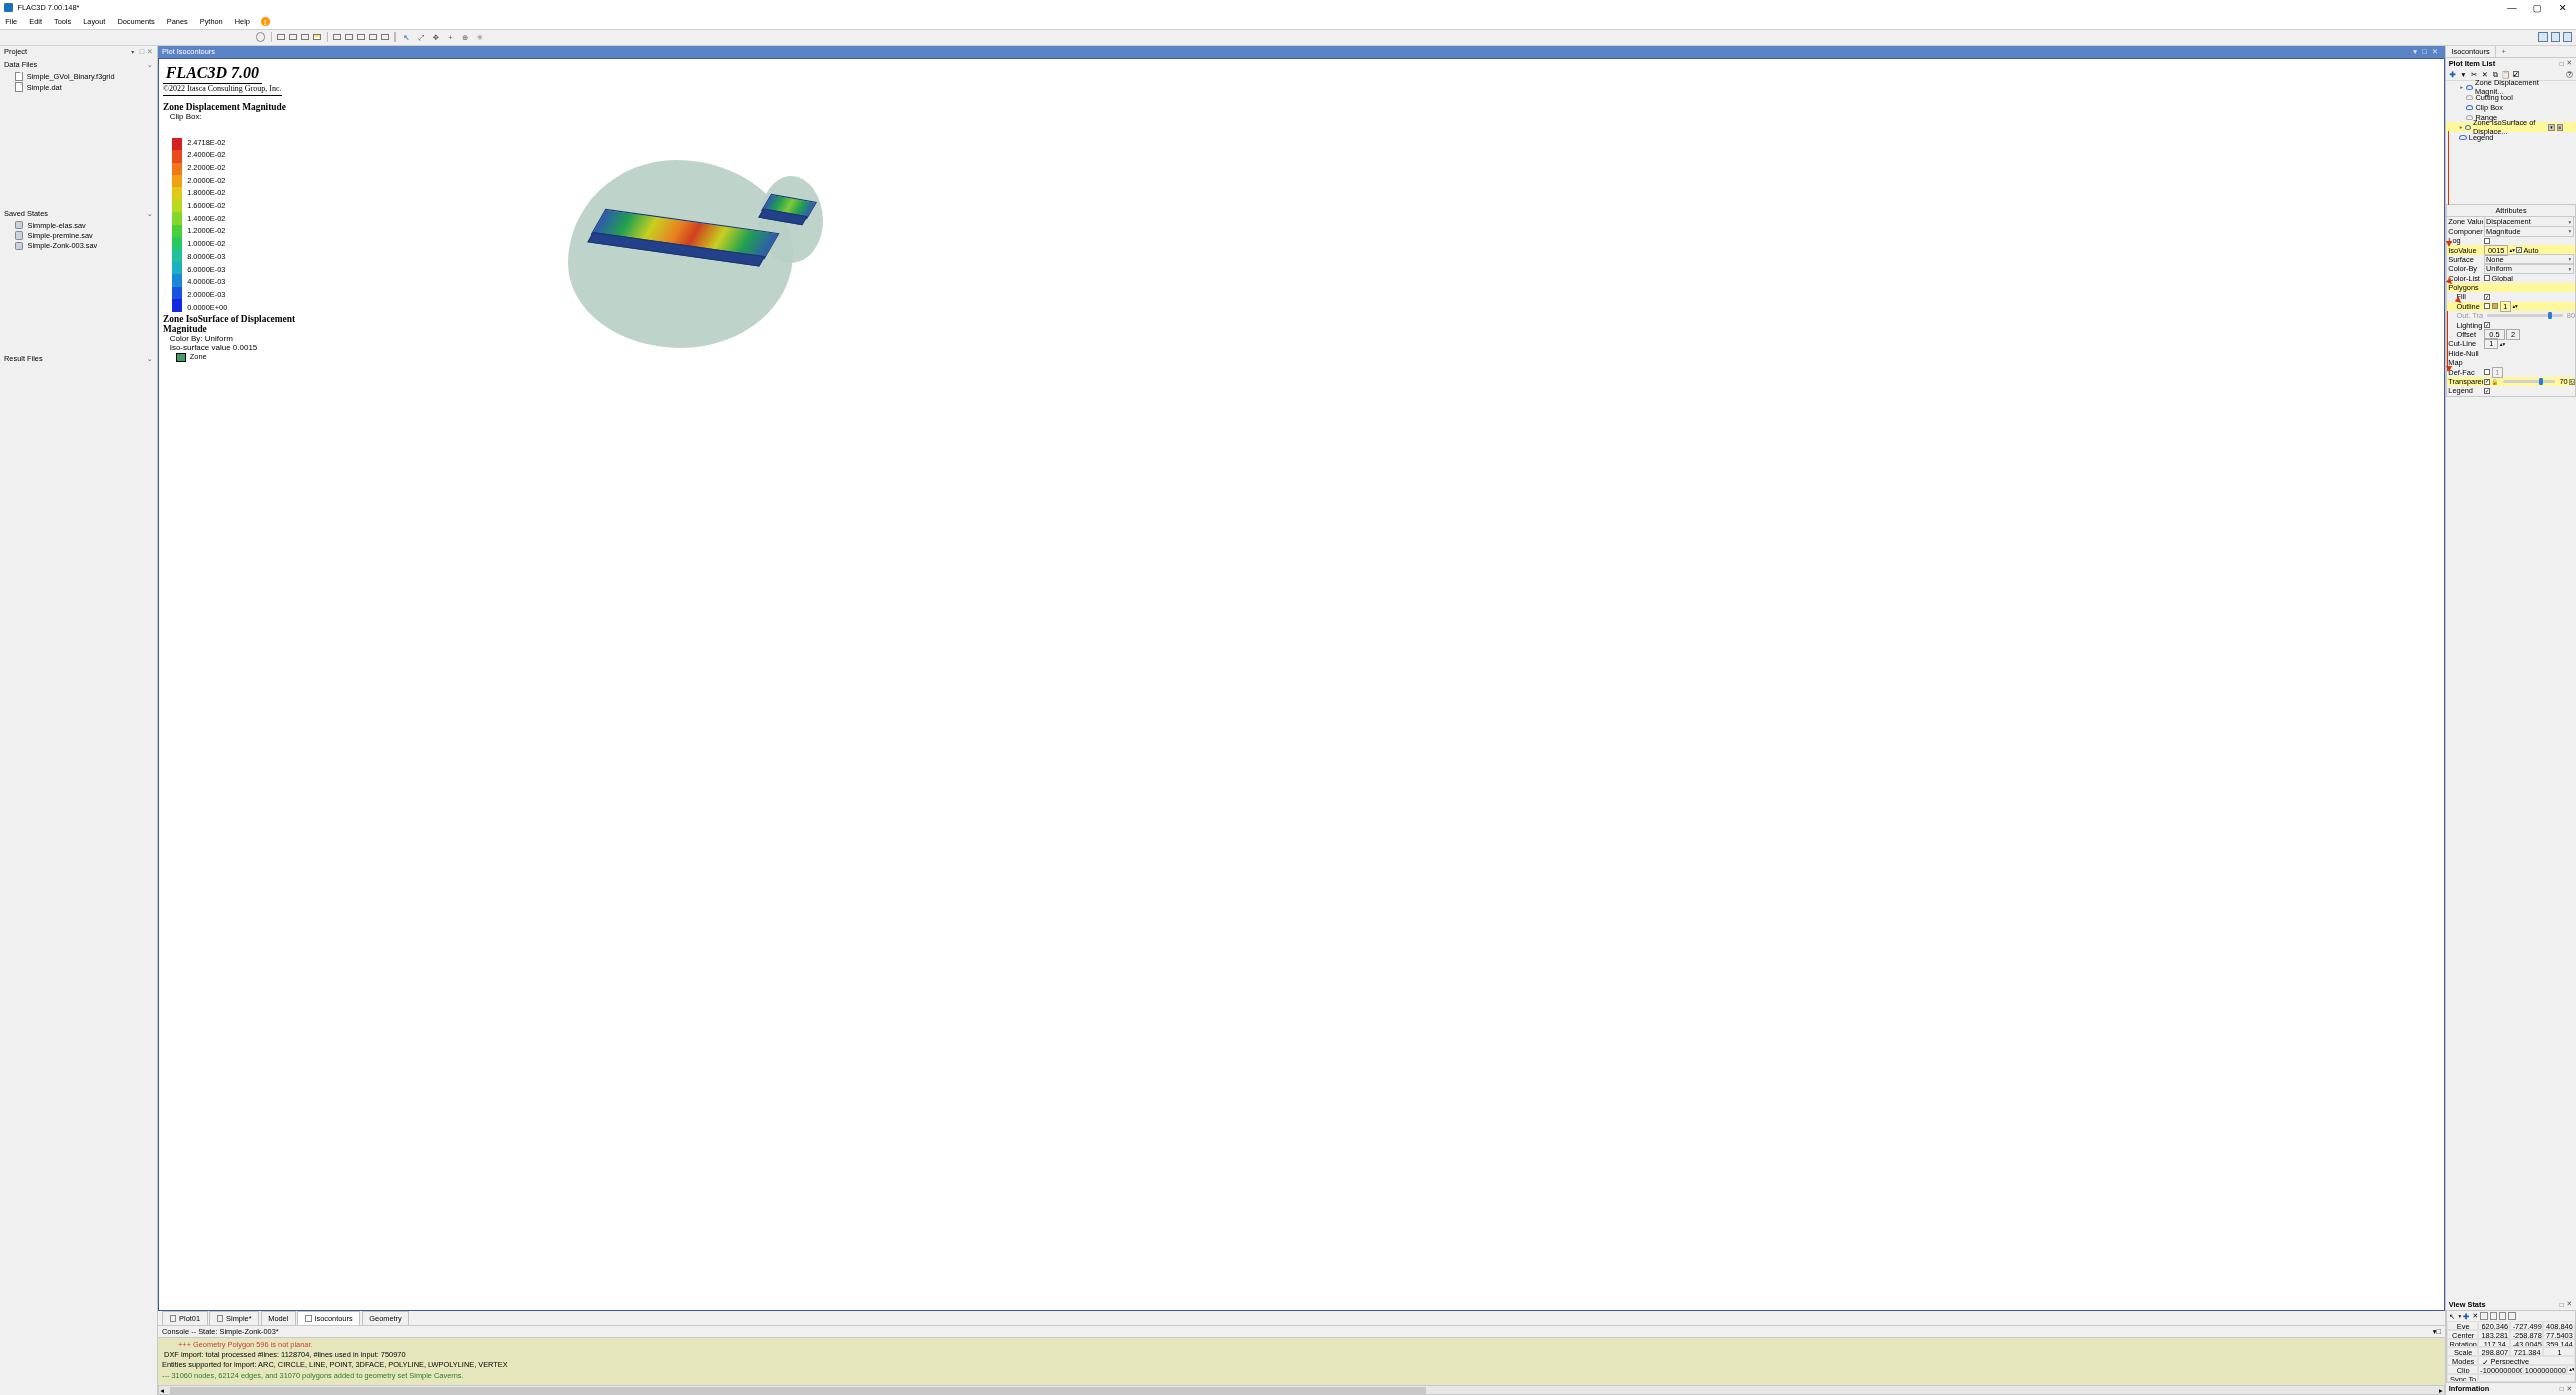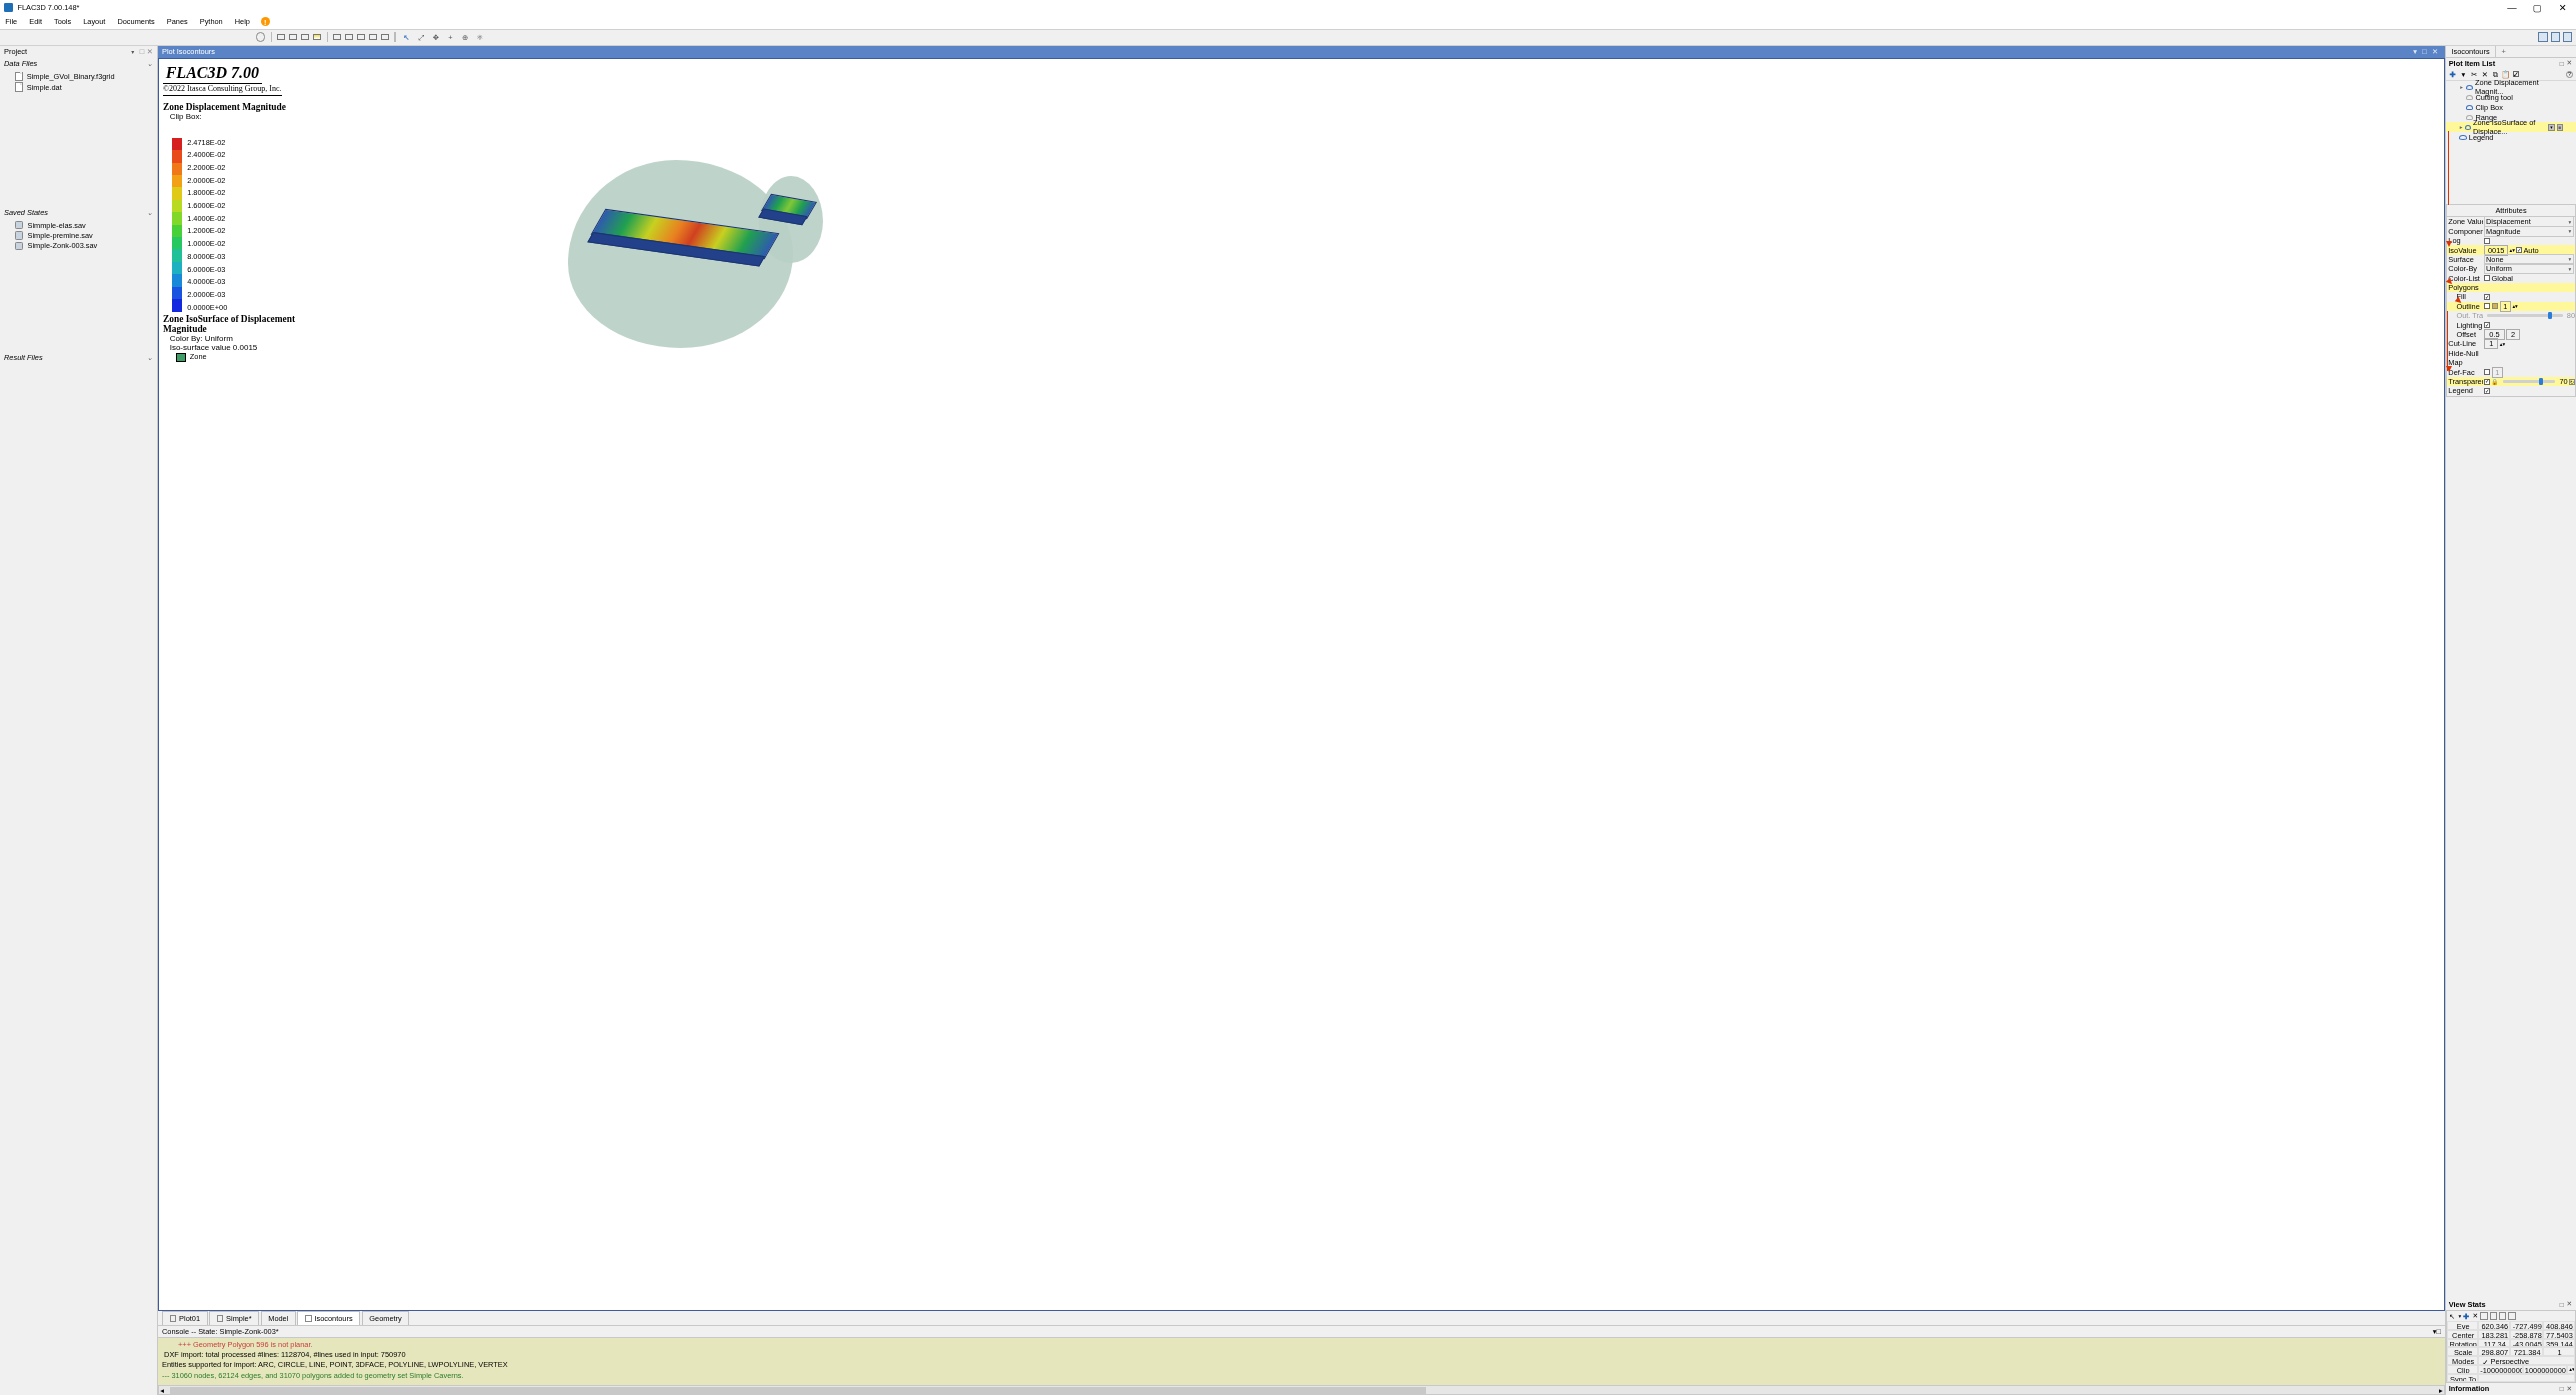--- a/index.html
+++ b/index.html
@@ -31,21 +31,21 @@
 .main { display:flex; height: calc(100% - 46px); }
 .left-panel { width:158px; display:flex; flex-direction:column; background:#f0f0f0; border-right:0.7px solid #c8c8c8; }
 .center { flex:1; display:flex; flex-direction:column; min-width:0;}
 .right-panel { width:131px; display:flex; flex-direction:column; background:#f0f0f0; border-left:0.7px solid #c8c8c8;}
 
 
 .pane-hdr { display:flex; align-items:center; padding:1.3px 4px; background:#f0f0f0; font-size:7.4px; height:12px;}
 .pane-hdr .caret { margin-left:auto; color:#555; font-size:6px; padding-right:2.7px;}
 .pane-hdr .xx { color:#888; padding-left:2.7px; }
 
-.section-hdr { display:flex; align-items:flex-start; padding:1.3px 4px; font-size:7.4px; height:13.4px;font-style:italic;}
+.section-hdr { display:flex; align-items:center; padding:1.3px 4px; font-size:7.4px; height:13.4px;}
 .section-hdr .caret { margin-left:auto; color:#555;}
 
 .file-item { display:flex; align-items:center; padding:0.7px 5.4px 0.7px 14.8px; gap:4px;}
 .file-item .doc-icon { width:8px;height:9.4px; border:0.7px solid #888; background:#fff; position:relative;}
 .file-item .doc-icon::after{content:"";position:absolute;right:-0.7px;top:-0.7px;border-left:2.7px solid #ddd;border-top:2.7px solid #f0f0f0;}
 .file-item .sav-icon { width:8.7px;height:8.7px;border:0.7px solid #888;background:#c7d4e0;border-radius:1.3px;}
 
 
 .plot-hdr { display:flex; align-items:center; height:12px; background:#5a84c6; color:#fff; padding:0 4px;}
 .plot-hdr .title{flex:1;}

